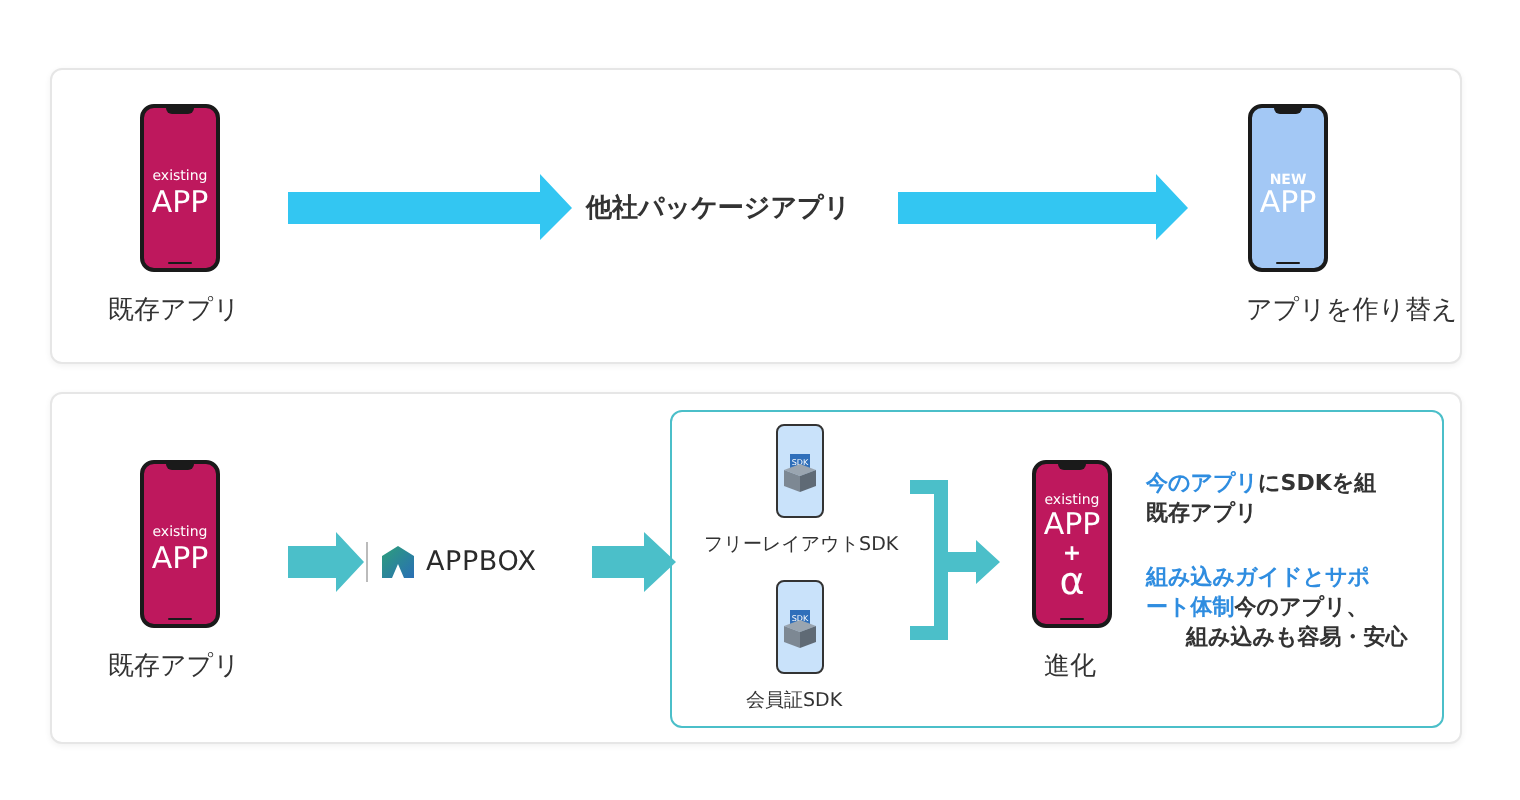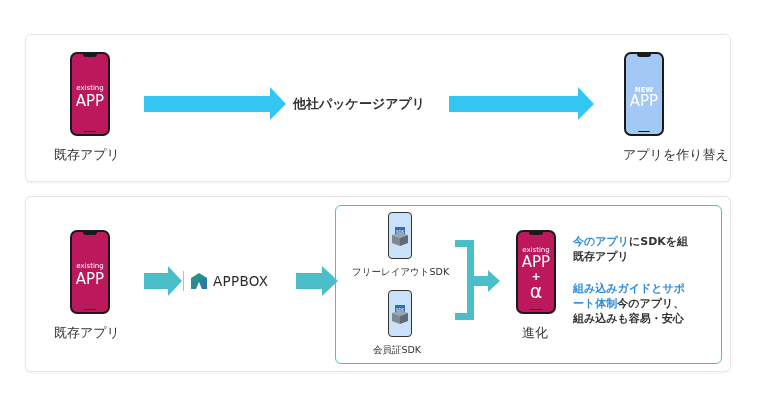--- a/index.html
+++ b/index.html
@@ -117,13 +117,13 @@
   <div class="small" style="top:38px;font-size:11px;font-weight:bold;">+</div>
   <div class="big" style="top:48px;font-size:19px;">α</div>
   <div class="bar"></div>
 </div>
 <div class="label" style="left:522px;top:324px;">進化</div>
 
 <div class="desc" style="top:234px;"><span class="hl">今のアプリ</span><span>にSDKを組</span></div>
 <div class="desc" style="top:249px;">既存アプリ</div>
 <div class="desc hl" style="top:281px;">組み込みガイドとサポ</div>
 <div class="desc" style="top:296px;"><span class="hl">ート体制</span><span>今のアプリ、</span></div>
-<div class="desc" style="top:311px;">組み込みも容易・安心</div>
+<div class="desc" style="top:311px;margin-left:20px;">組み込みも容易・安心</div>
 
 </body></html>

